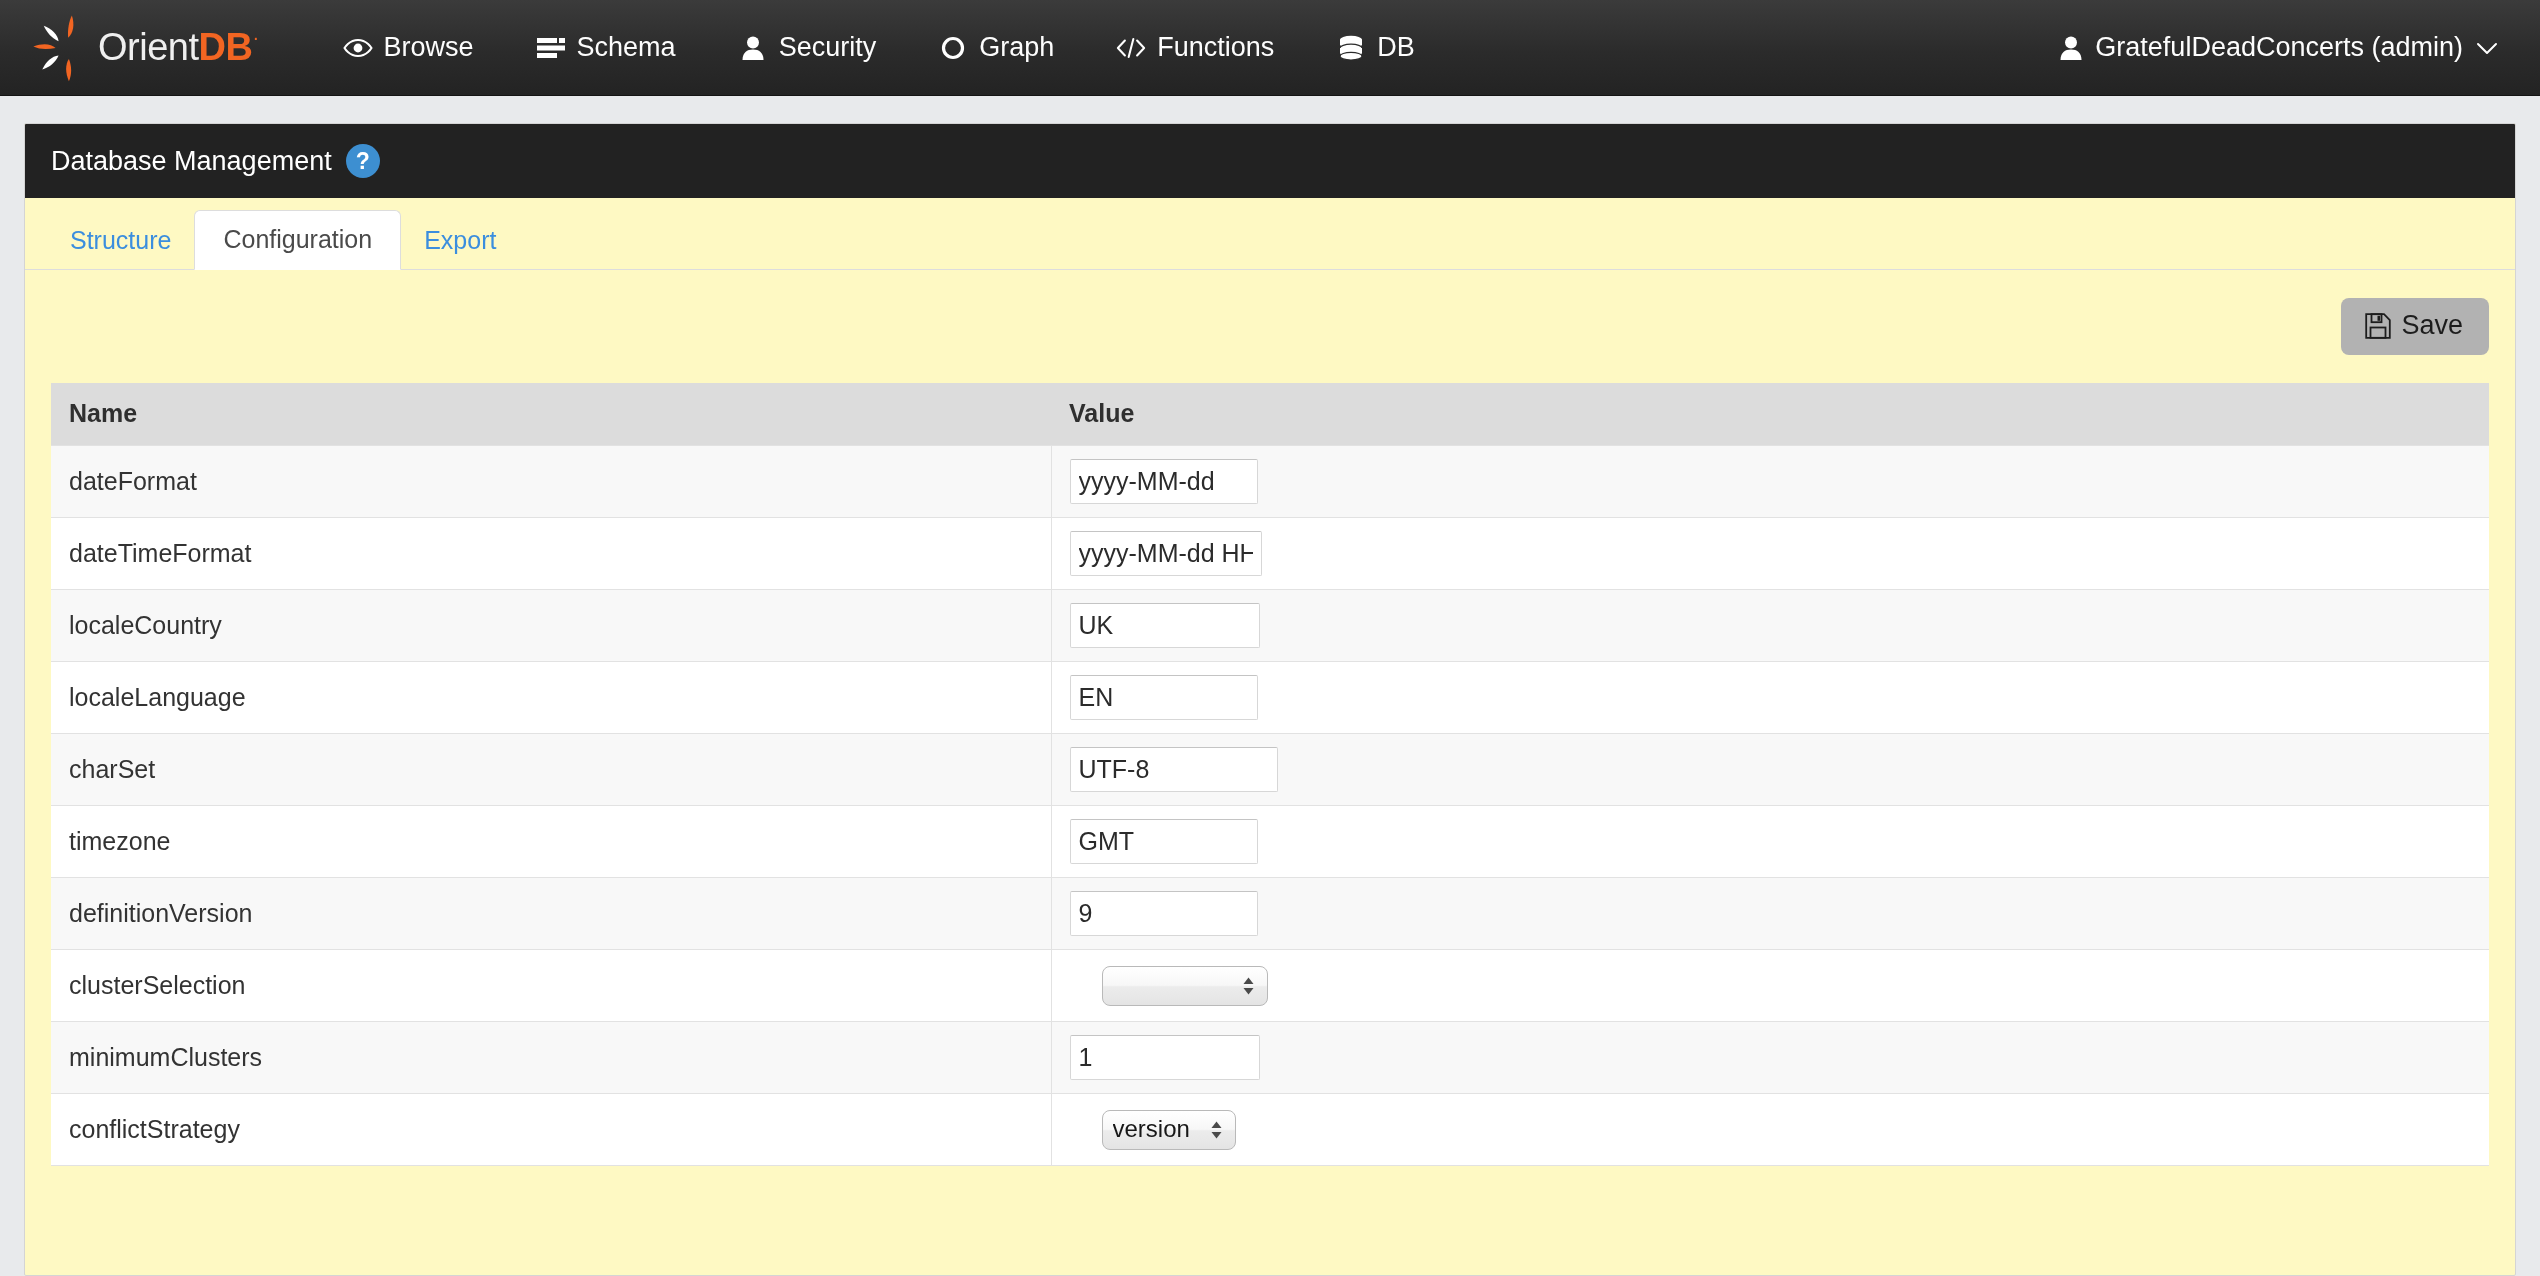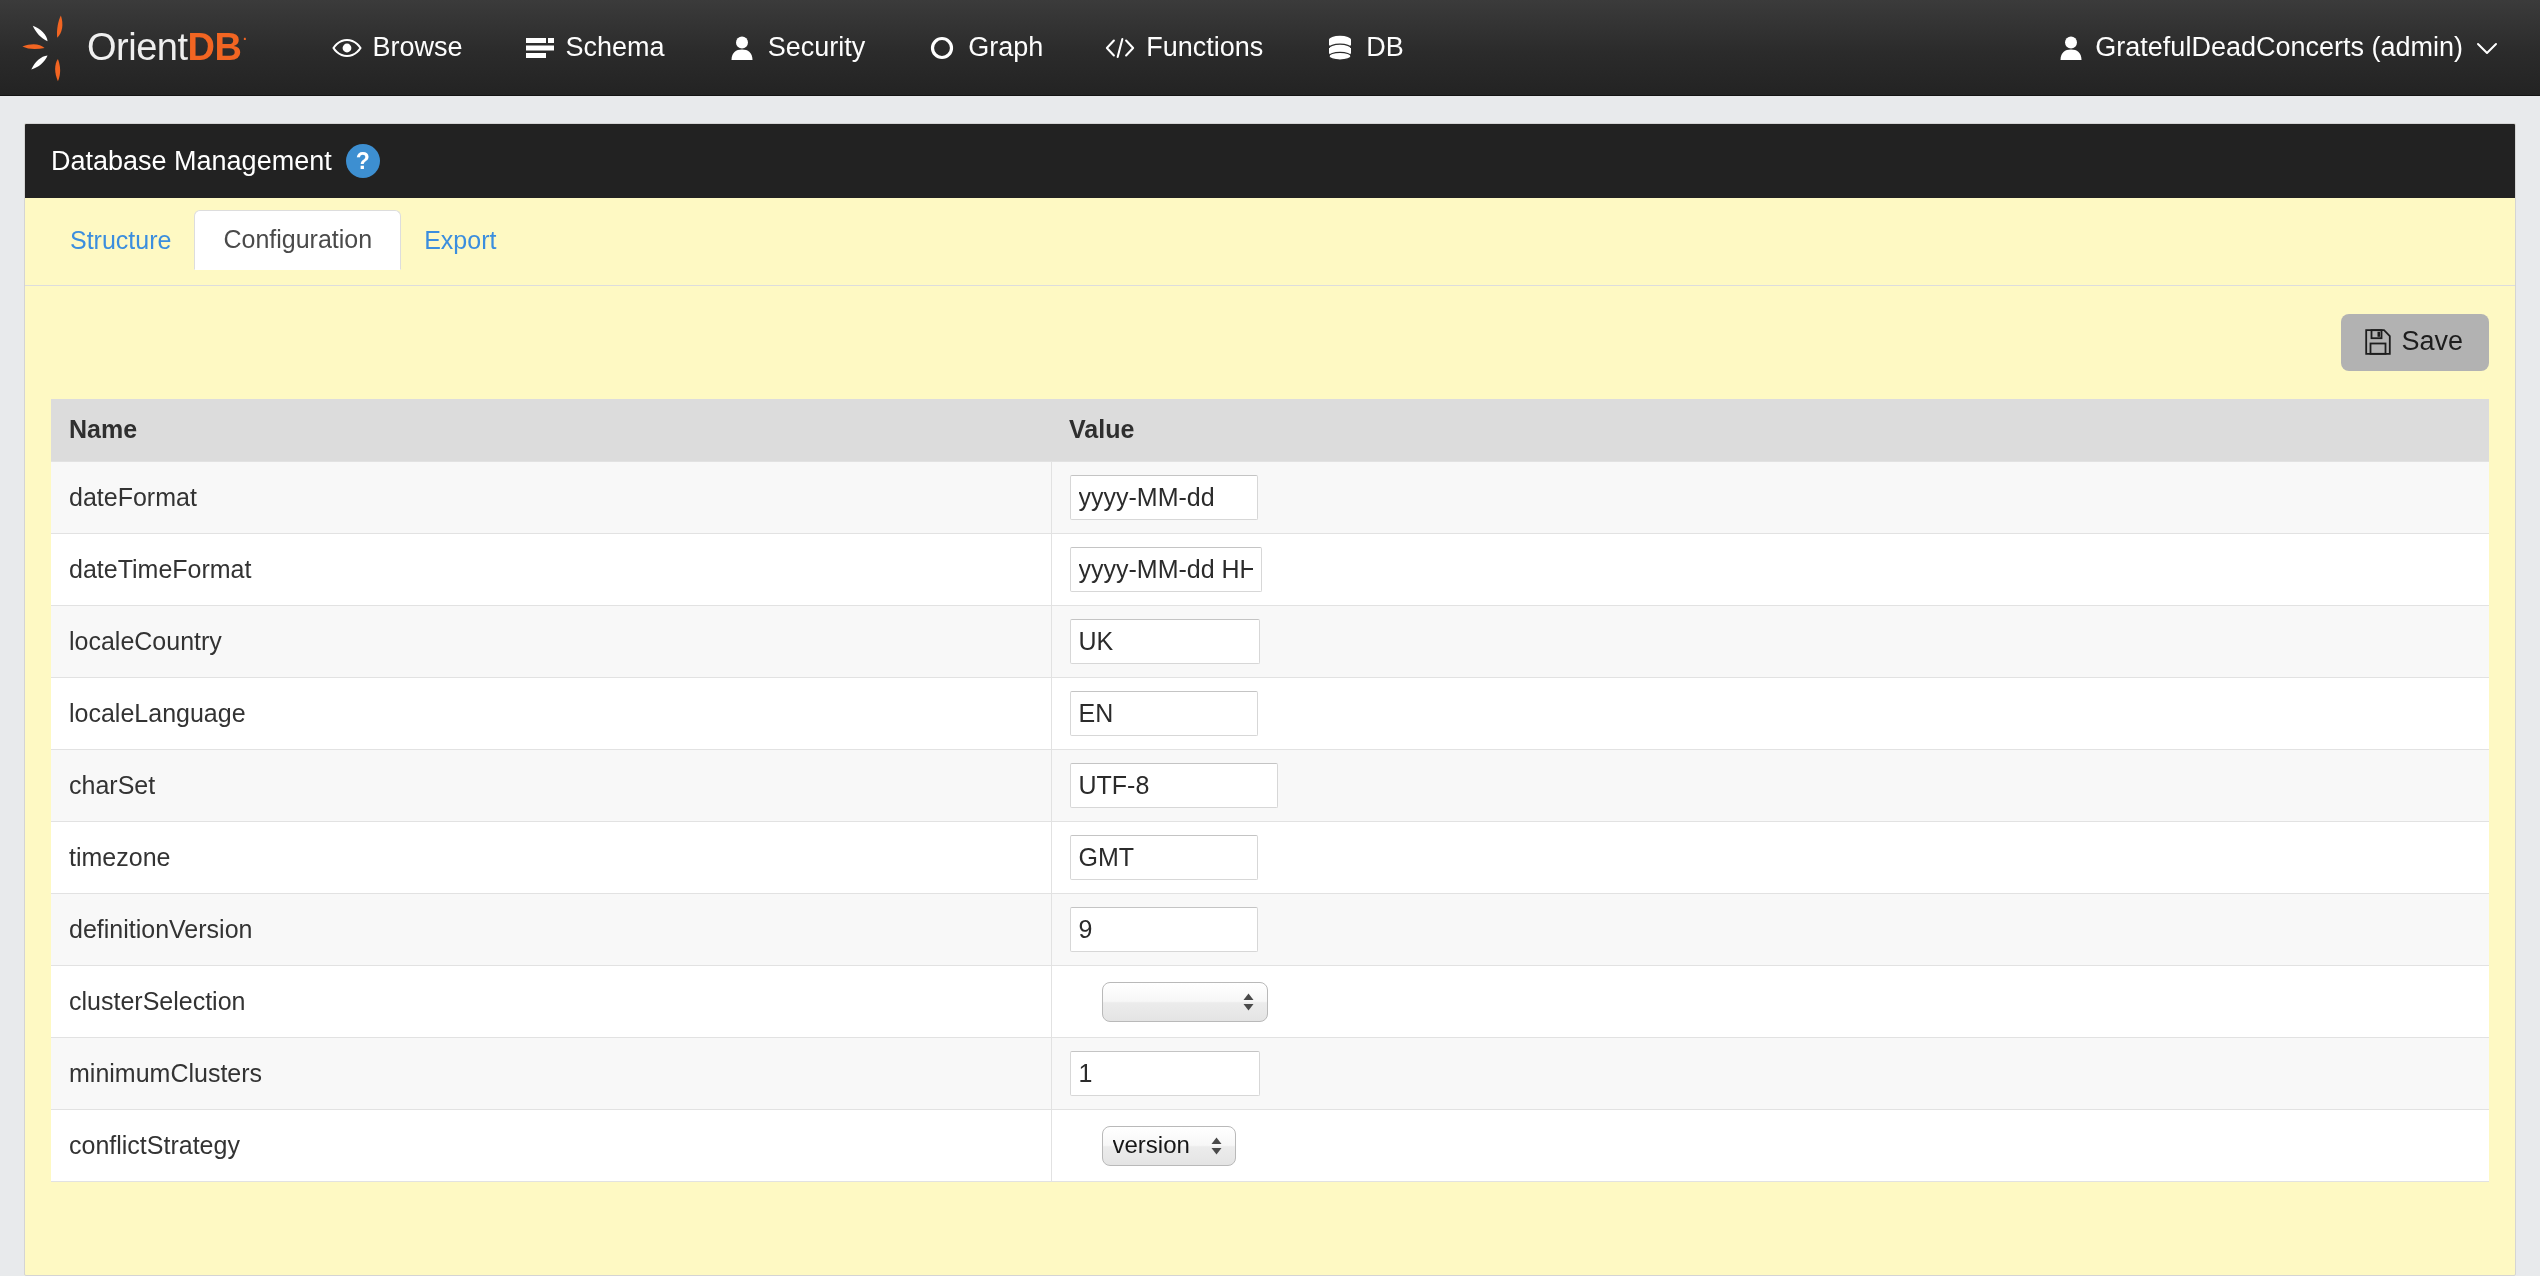--- a/index.html
+++ b/index.html
@@ -14,21 +14,21 @@
   }
 
   
   .navbar {
     position: relative;
     height: 96px;
     background: linear-gradient(to bottom, #3b3b3b 0%, #2b2b2b 55%, #232323 100%);
     border-bottom: 1px solid #141414;
     display: flex;
     align-items: center;
-    padding: 0 38px 0 15px;
+    padding: 0 38px 0 26px;
   }
   .brand {
     display: flex;
     align-items: center;
     margin-right: 84px;
     height: 96px;
   }
   .brand-logo { width: 74px; height: 74px; flex: 0 0 74px; }
   .brand-word {
     font-size: 38px;
@@ -112,22 +112,22 @@
     align-items: center;
     justify-content: center;
     line-height: 1;
     cursor: pointer;
   }
 
   
   .tabs {
     display: flex;
     align-items: flex-end;
-    padding: 32px 0 16px 22px;
-    height: 88px;
+    padding: 32px 0 0 22px;
+    height: 72px;
     border-bottom: 1px solid #dddddd;
   }
   .tab {
     font-size: 25px;
     padding: 13px 22px 14px 22px;
     color: #3b8ede;
     cursor: pointer;
     border: 1px solid transparent;
     border-bottom: none;
     margin-bottom: -1px;

